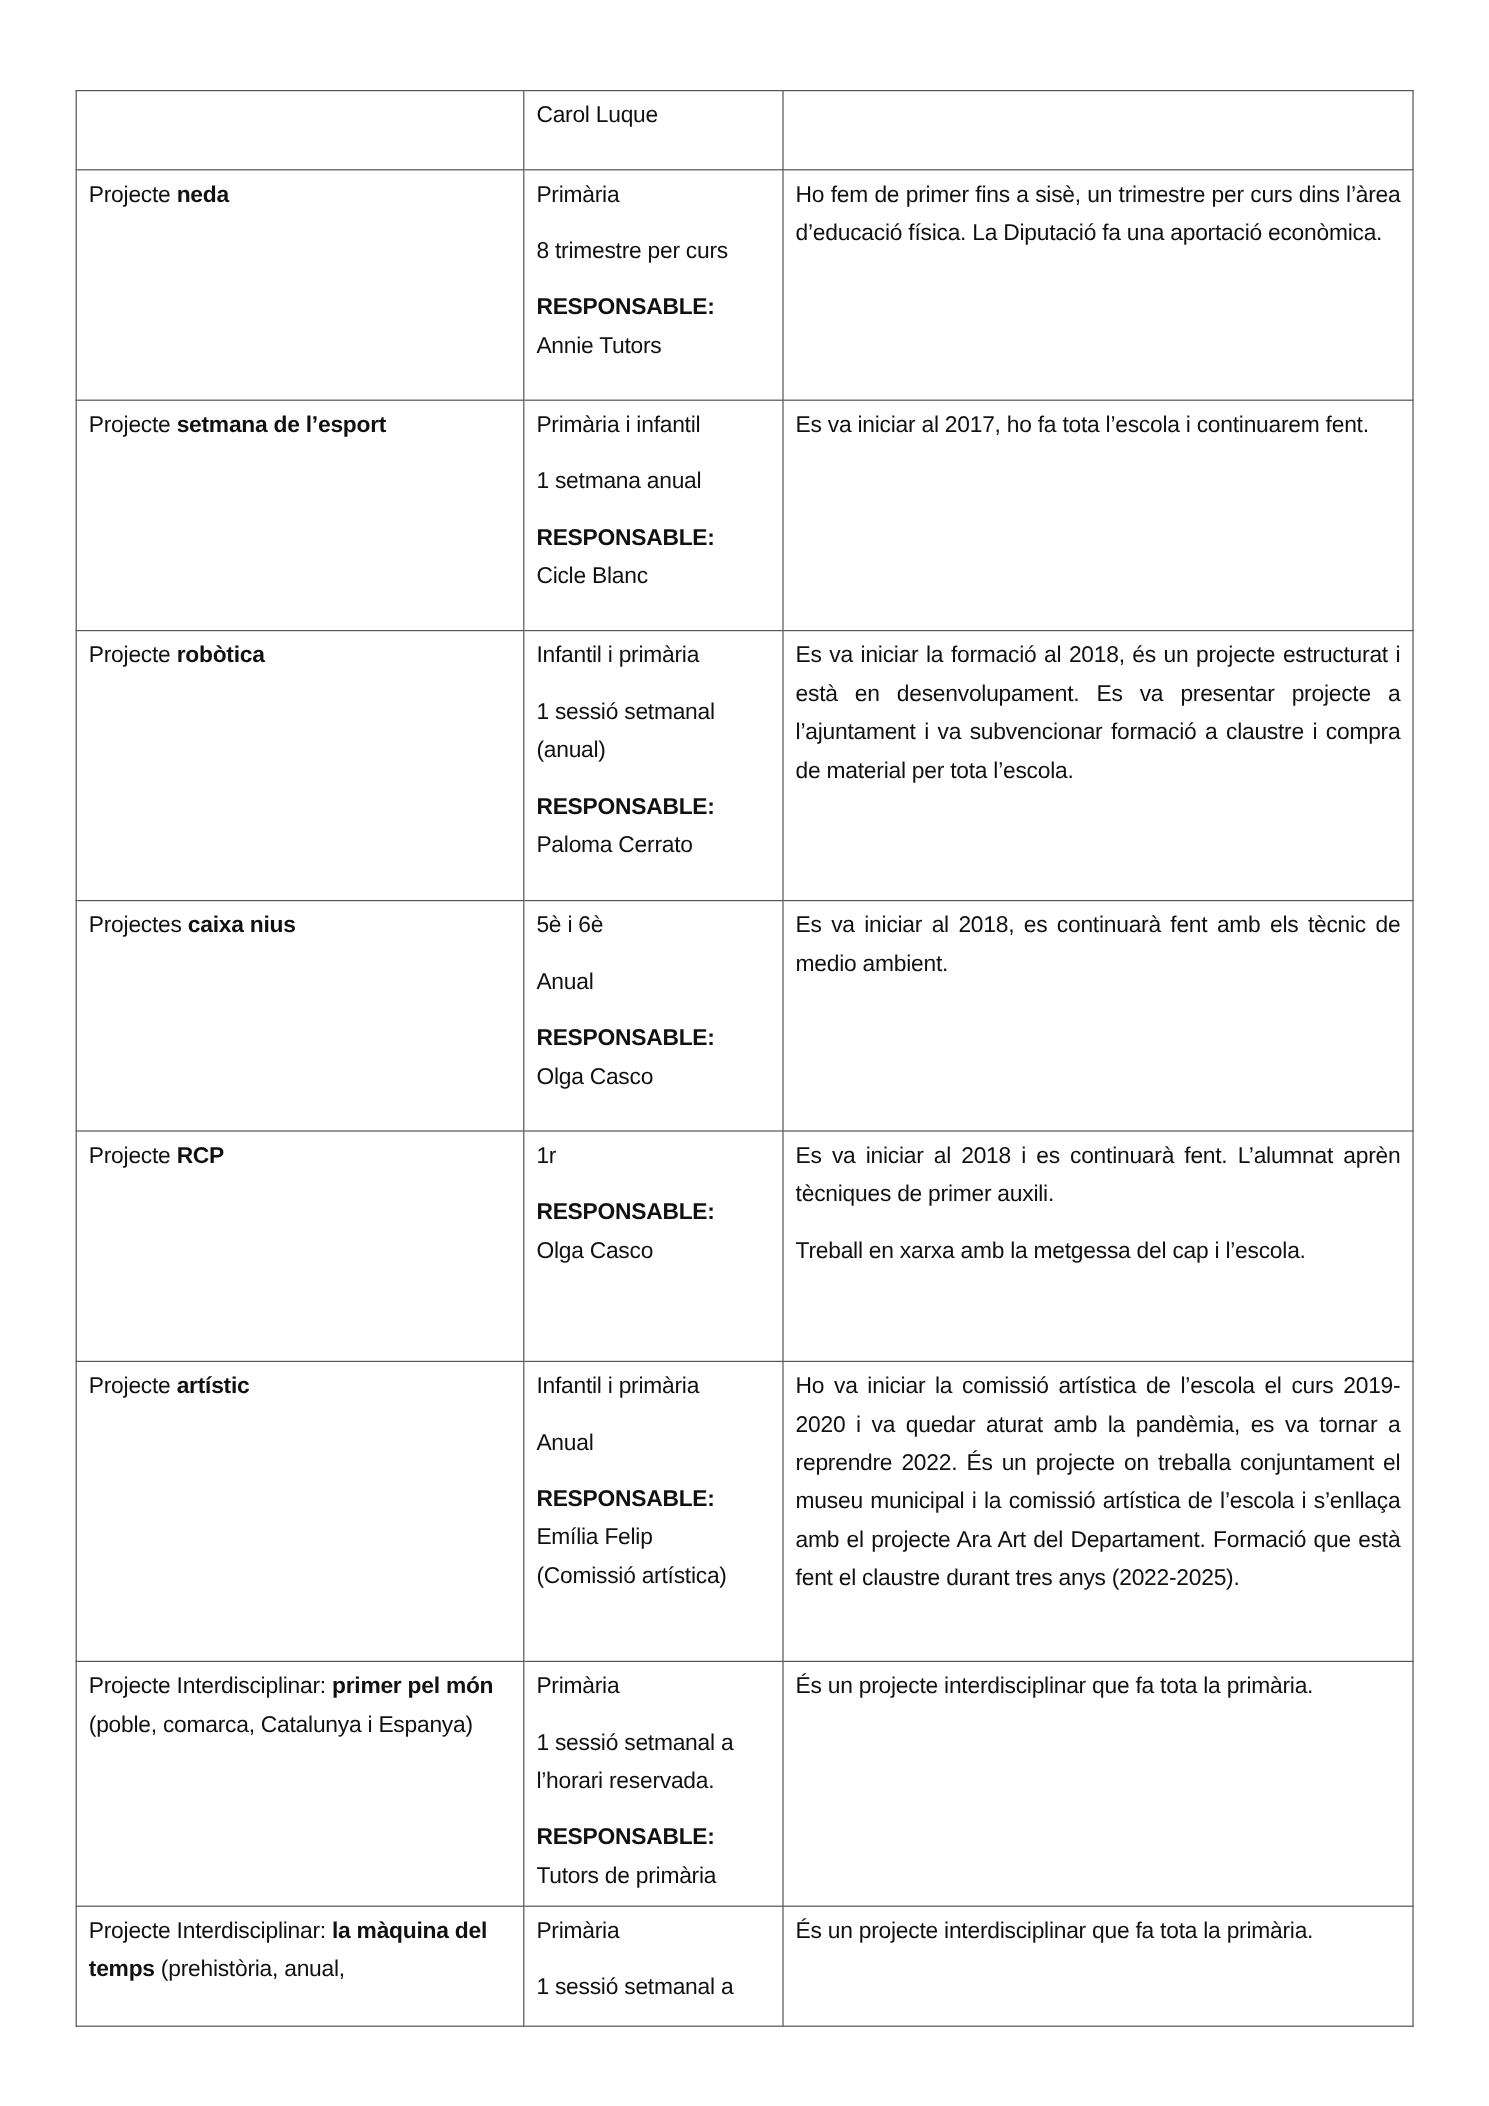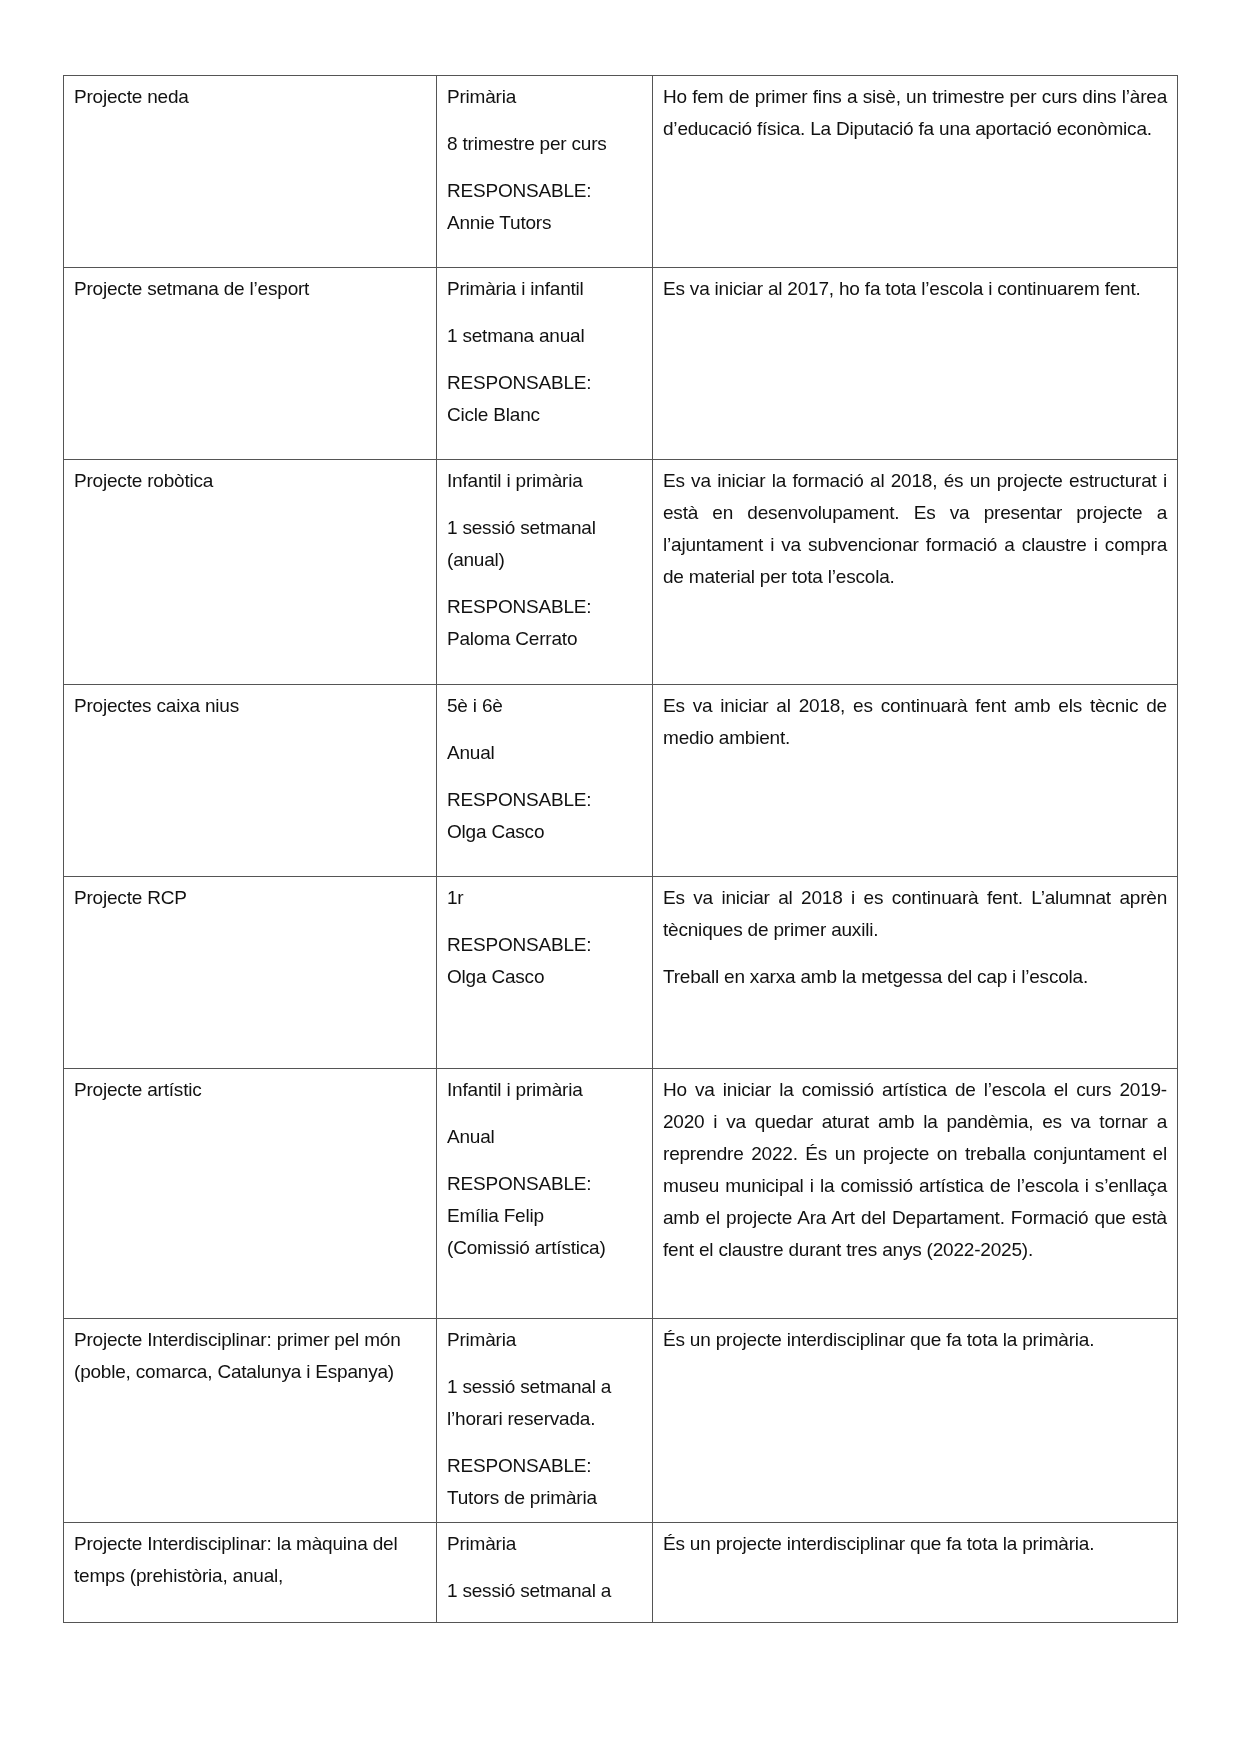--- a/index.html
+++ b/index.html
@@ -20,23 +20,23 @@
     border: 1.5px solid #555555;
     vertical-align: top;
     padding: 5px 10px 0 10px;
     line-height: 32px;
   }
   col.c1 { width: 373px; }
   col.c2 { width: 216px; }
   col.c3 { width: 525px; }
   .p { margin: 0 0 15px 0; }
   .p.tight { margin-bottom: 0; }
-  .resp-label { font-weight: normal; display: block; }
+  .resp-label { font-weight: bold; display: block; }
   .just { text-align: justify; }
-  b { font-weight: normal; }
+  b { font-weight: bold; }
   tr.r0 td { height: 60px; }
   tr.r1 td { height: 186px; }
   tr.r2 td { height: 186px; }
   tr.r3 td { height: 219px; }
   tr.r4 td { height: 186px; }
   tr.r5 td { height: 186px; margin-top: 12px; }
   tr.r6 td { height: 244px; }
   tr.r7 td { height: 198px; }
   tr.r8 td { height: 87px; }
 </style>
@@ -44,20 +44,29 @@
 <body>
 
 <div class="page">
   <table class="proj">
     <colgroup>
         <col class="c1">
         <col class="c2">
         <col class="c3">
       </colgroup>
     <tbody id="tbody">
+        <tr class="r0">
+          <td></td>
+          <td>
+            <div class="p tight">
+              <div>Carol  Luque</div>
+            </div>
+          </td>
+          <td></td>
+        </tr>
         <tr class="r1">
           <td><span>Projecte </span><b>neda</b><span></span></td>
           <td>
             <div class="p">Primària</div>
             <div class="p">8 trimestre per curs</div>
             <div class="p tight">
               <span class="resp-label">RESPONSABLE:</span>
               <div>Annie Tutors</div>
             </div>
           </td>

